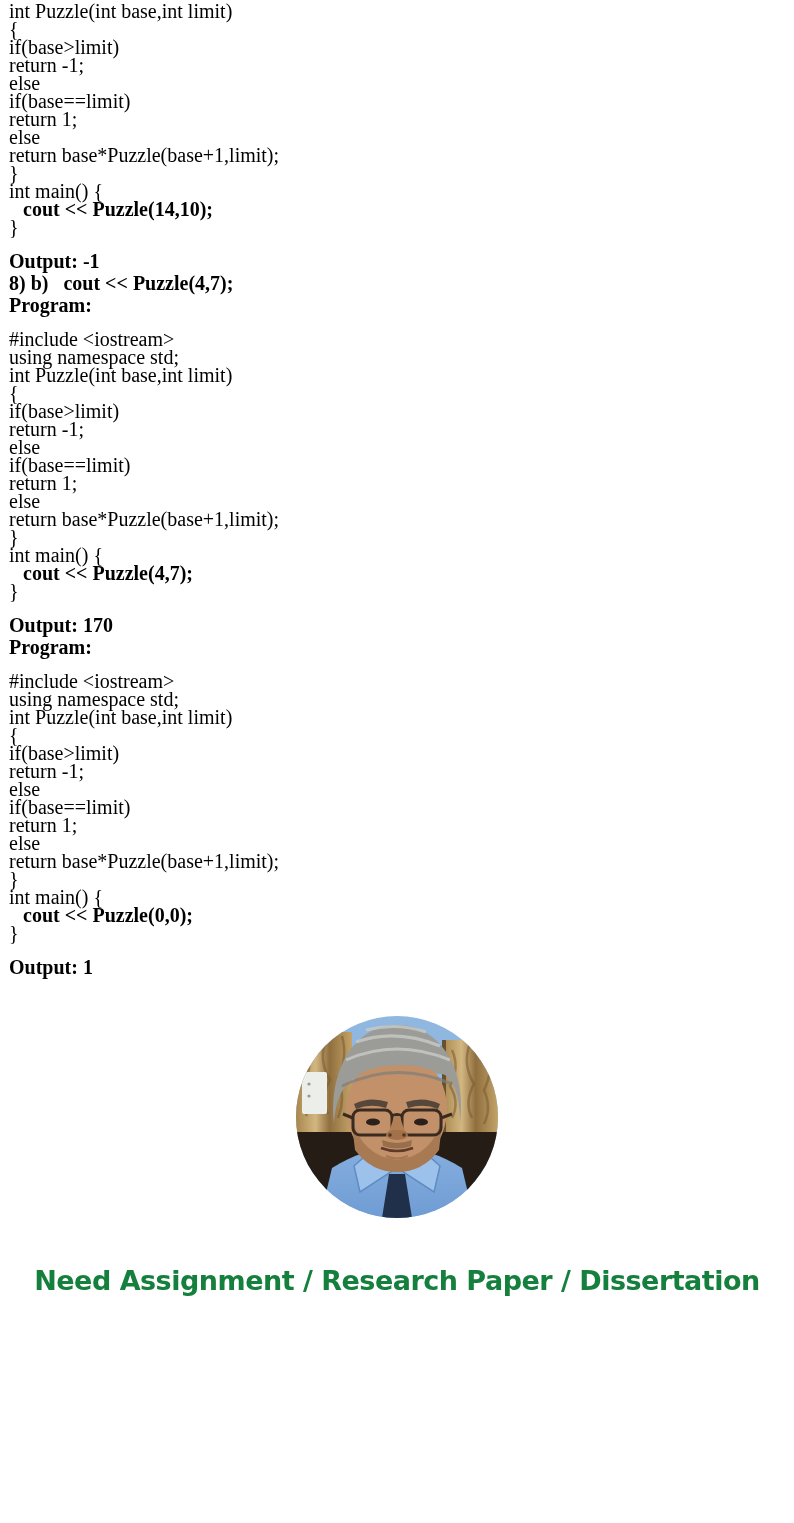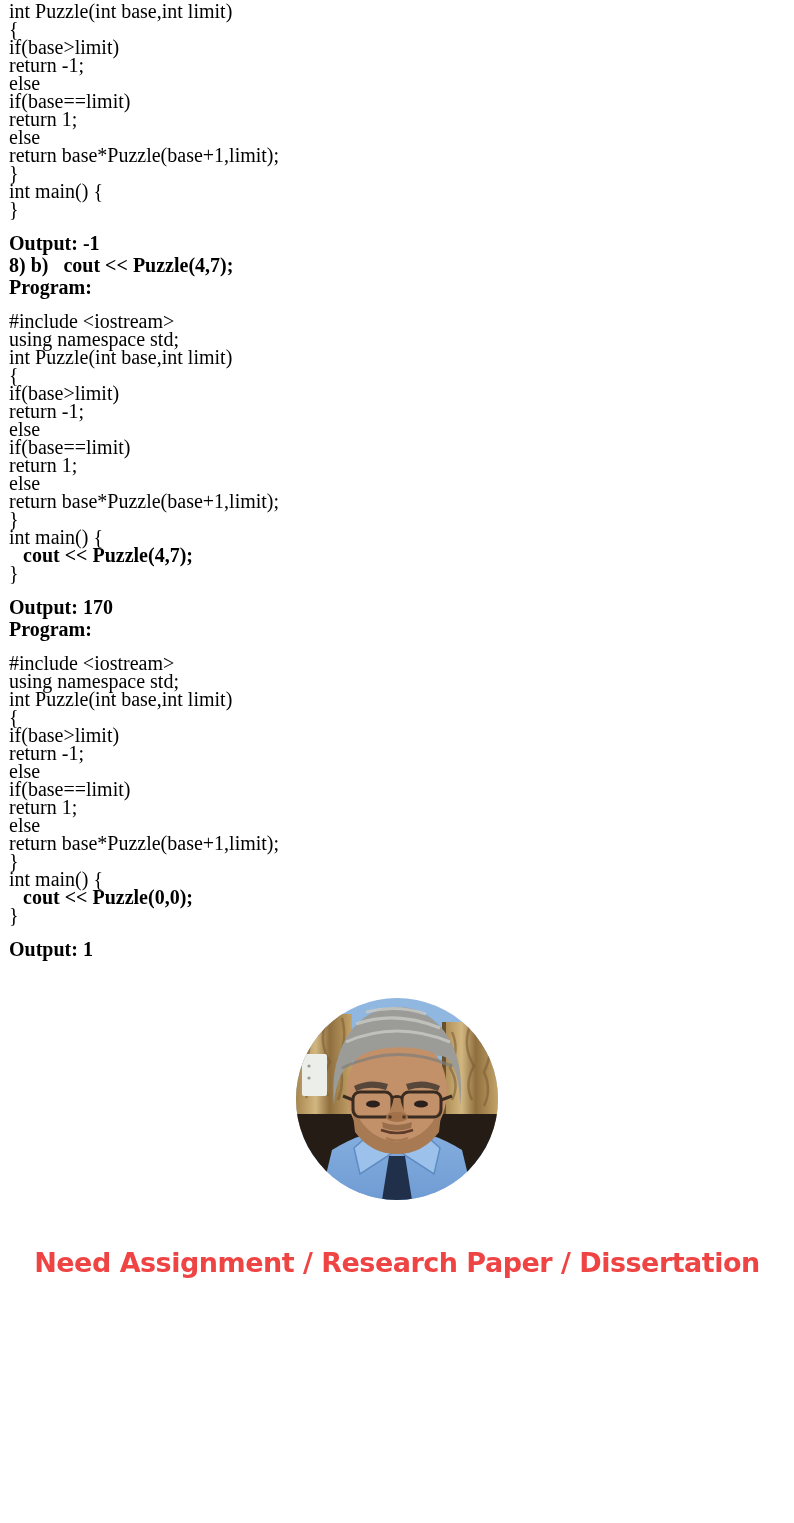--- a/index.html
+++ b/index.html
@@ -30,21 +30,21 @@
   }
   .photo-wrap svg { display: inline-block; vertical-align: top; }
   .footer {
     margin-top: 48px;
     text-align: center;
     font-family: "DejaVu Sans", sans-serif;
     font-weight: 700;
     font-size: 27px;
     line-height: 30px;
     letter-spacing: -0.5px;
-    color: #ef4444;
+    color: #15803d;
   }
   .footer div { white-space: nowrap; }
 </style>
 </head>
 <body>
 
 <div class="doc">
 
   <div class="code-block first">
 
@@ -52,20 +52,21 @@
       <div class="line">{</div>
       <div class="line">if(base&gt;limit)</div>
       <div class="line">return -1;</div>
       <div class="line">else</div>
       <div class="line">if(base==limit)</div>
       <div class="line">return 1;</div>
       <div class="line">else</div>
       <div class="line">return base*Puzzle(base+1,limit);</div>
       <div class="line">}</div>
       <div class="line">int main() {</div>
+      <div class="line b ind">cout &lt;&lt; Puzzle(14,10);</div>
       <div class="line">}</div>
     </div>
 
   <p class="para">Output: -1</p>
 
   <p class="para">8) b)   cout &lt;&lt; Puzzle(4,7);</p>
 
 
   <p class="para">Program:</p>
 

